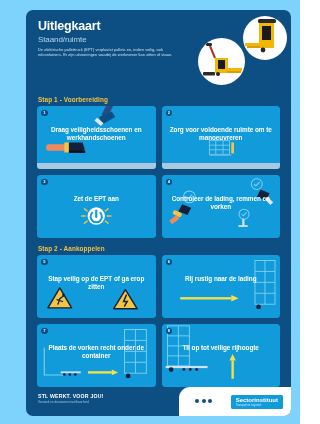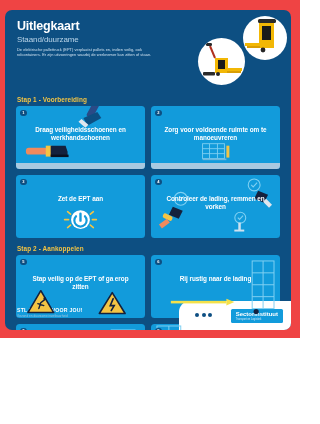--- a/index.html
+++ b/index.html
@@ -4,23 +4,23 @@
 <style>
   * { box-sizing: border-box; margin: 0; padding: 0; }
   html, body {
     width: 300px; height: 424px;
     background: #ffffff;
     font-family: "Liberation Sans", sans-serif;
     overflow: hidden;
   }
   #poster {
     position: relative;
-    width: 300px; height: 338px;
-    background: #ef4444;
-    padding: 10px 9px 8px 5px;
+    width: 300px; height: 424px;
+    background: #7dd3fc;
+    padding: 10px 9px 8px 26px;
   }
   .sheet {
     position: relative;
     width: 100%; height: 100%;
     background: #0d4f82;
     border-radius: 7px 7px 7px 7px;
     overflow: hidden;
   }
 
   
@@ -143,21 +143,21 @@
               <rect x="15" y="3" width="18" height="4" rx="1.5" fill="#2b2b2b"></rect>
               <rect x="2" y="27" width="16" height="3" fill="#f2b705"></rect>
               <rect x="4" y="30" width="13" height="2" fill="#d99e04"></rect>
               <circle cx="20" cy="34" r="2.4" fill="#262626"></circle>
             </g>
           </svg>
         </div>
       </div>
 
       <div class="h-title">Uitlegkaart</div>
-      <div class="h-sub">Staand/duurzame</div>
+      <div class="h-sub">Staand/ruimte</div>
       <div class="h-body">De elektrische pallettruck (EPT) verplaatst pallets en, indien veilig, ook rolcontainers. Er zijn uitvoeringen waarbij de werknemer kan zitten of staan.</div>
     </div>
 
     <div class="step-head">Stap 1 - Voorbereiding</div>
     <div class="grid">
 
       <div class="card">
         <div class="badge">1</div>
         <div class="floor"></div>
         <svg class="art" viewBox="0 0 130 63">

